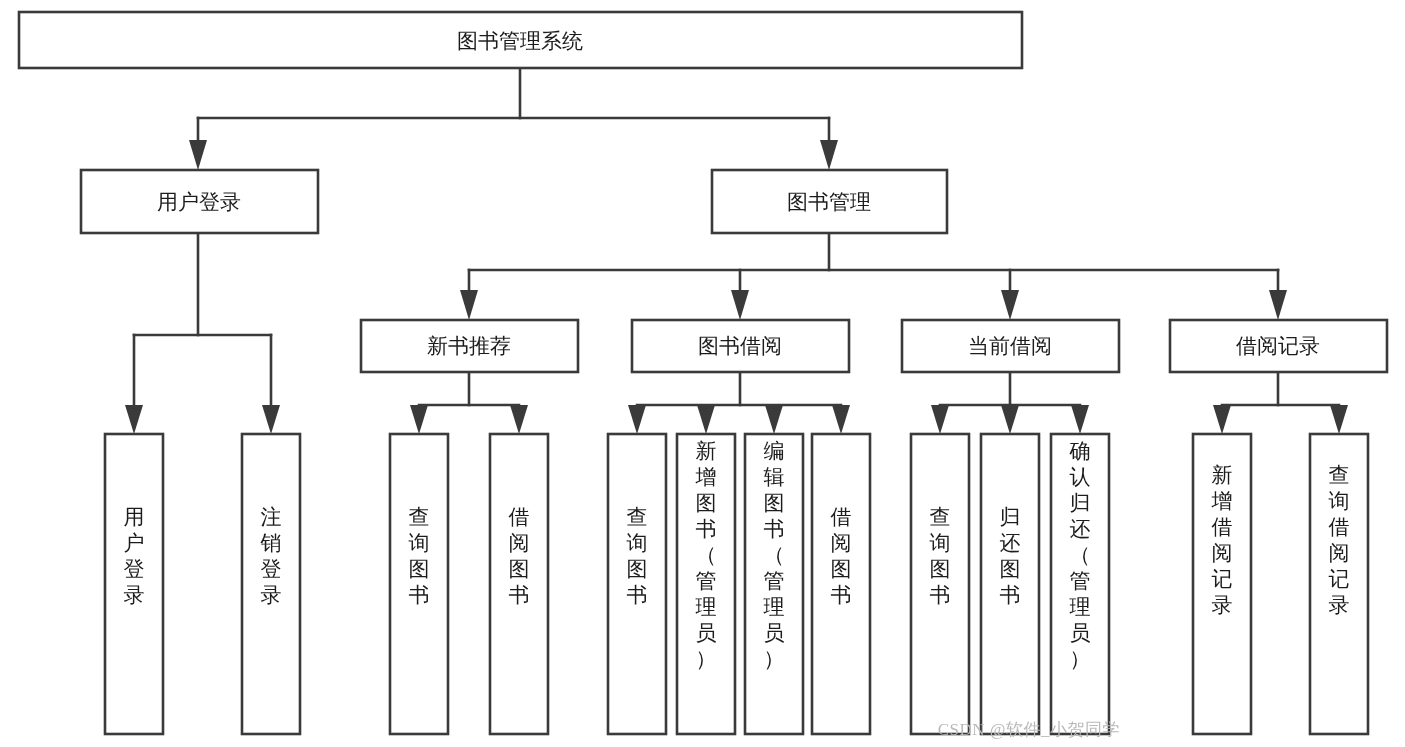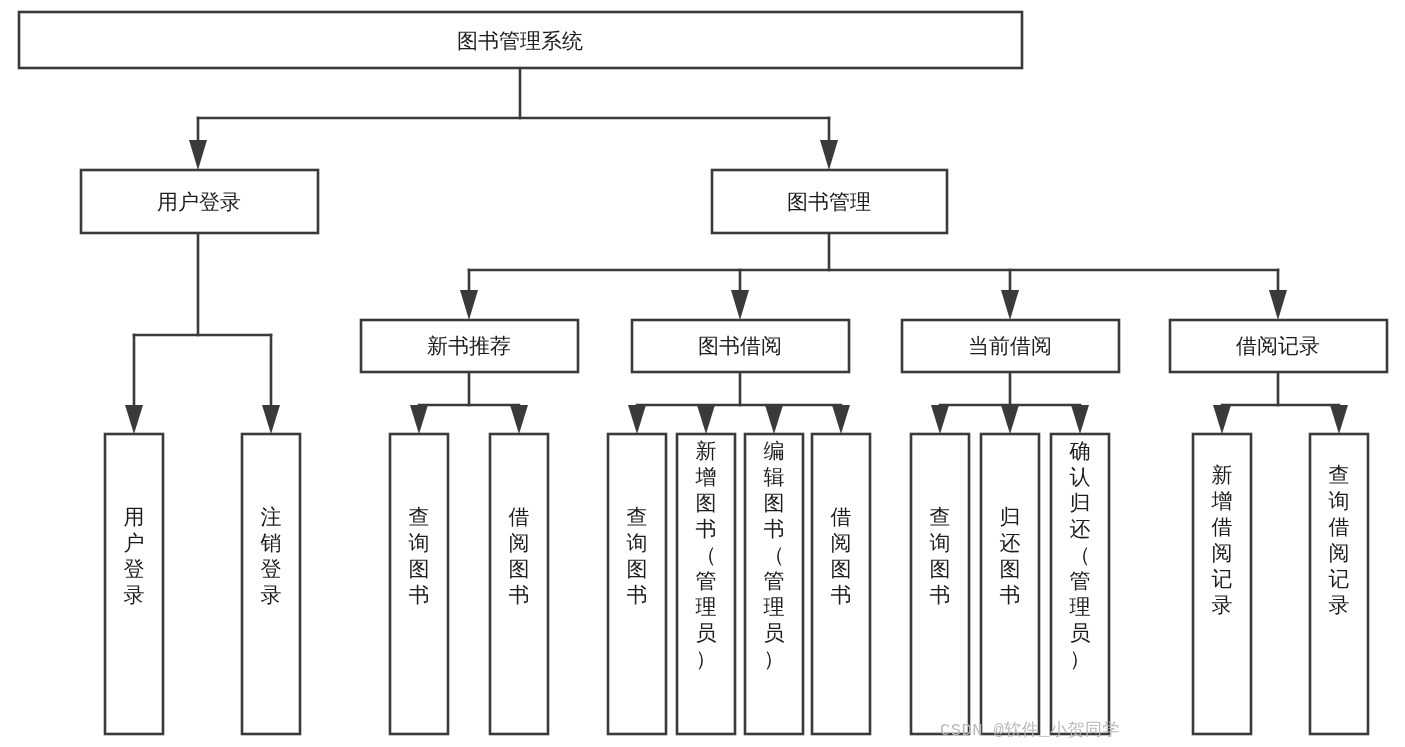--- a/index.html
+++ b/index.html
@@ -53,21 +53,21 @@
   .node-label-v {
     font-family: "DejaVu Sans", "Liberation Sans", sans-serif;
     font-size: 21px;
     fill: #1c1c1c;
     text-anchor: middle;
   }
   .watermark-text {
     position: absolute;
     right: 10px;
     bottom: 6px;
-    font-family: Liberation Mono, monospace;
+    font-family: Liberation Serif, serif;
     font-size: 17px;
     color: #b9b9b9;
     letter-spacing: 0.5px;
     white-space: nowrap;
     user-select: none;
   }
 </style>
 </head>
 <body>
 

